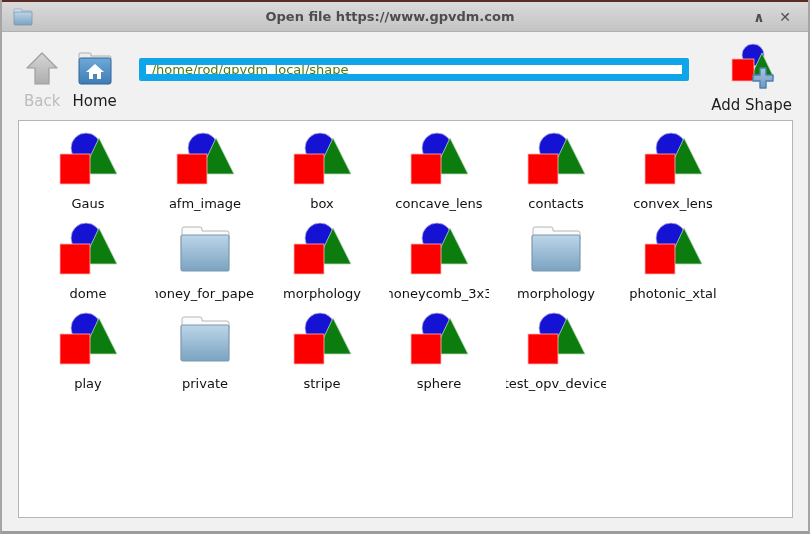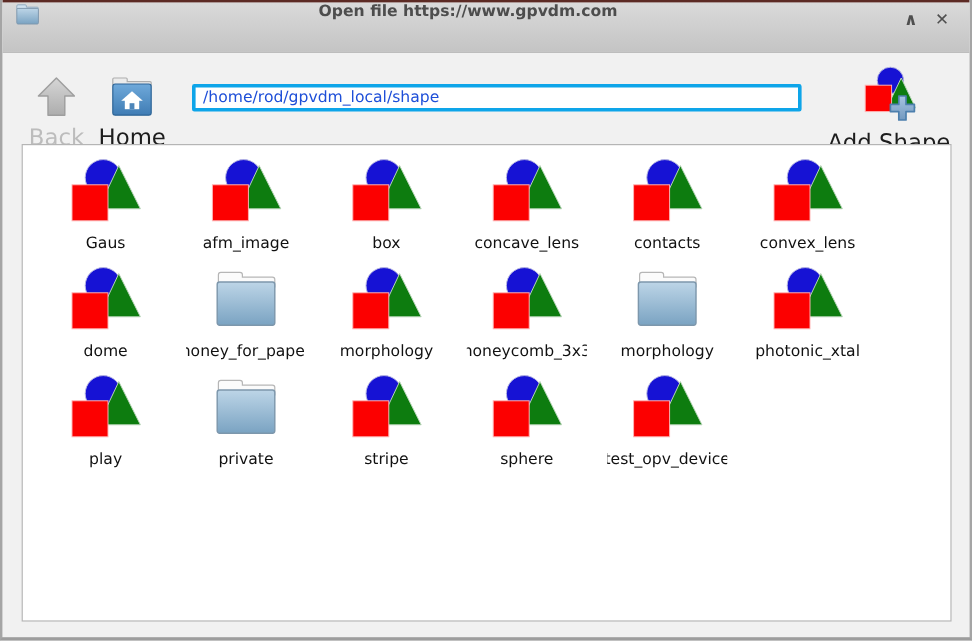--- a/index.html
+++ b/index.html
@@ -9,25 +9,25 @@
     width:810px; height:534px;
     background:#f1f1f1;
     border:2px solid #a5a5a5;
     border-top:none;
     border-bottom:3px solid #9d9d9d;
     font-family:"DejaVu Sans","Liberation Sans",sans-serif;
     overflow:hidden;
   }
   
   .titlebar {
-    height:44px;
+    height:32px;
     border-top:2px solid #5c2a24;
     background:linear-gradient(#dadada,#c4c4c4);
     border-bottom:1px solid #b0b0b0;
-    display:flex; align-items:flex-start;
+    display:flex; align-items:center;
     padding:0 10px;
   }
   .tb-icon { width:22px; height:20px; flex:0 0 auto; }
   .tb-title {
     flex:1; text-align:center;
     font-size:13px; font-weight:bold; color:#4d4d4d;
     white-space:nowrap; overflow:hidden;
   }
   .tb-btn {
     width:26px; text-align:center;
@@ -38,29 +38,29 @@
   .toolbar {
     display:flex; align-items:flex-start;
     padding:10px 14px 0 22px;
     height:82px;
   }
   .tool-btn {
     display:flex; flex-direction:column; align-items:center;
     margin-right:12px;
   }
   .tool-btn .ico { height:46px; display:flex; align-items:flex-end; justify-content:center; }
-  .tool-label { font-size:19px; color:#1d1d1d; margin-top:4px; white-space:nowrap; }
+  .tool-label { font-size:15px; color:#1d1d1d; margin-top:4px; white-space:nowrap; }
   .tool-btn.disabled .tool-label { color:#bcbcbc; }
   .path-input {
     flex:1; height:23px;
     margin:16px 22px 0 10px;
-    border:3px solid #0ea5e9; border-radius:2px;
+    border:7px solid #0ea5e9; border-radius:2px;
     padding:0 6px;
     font-family:"DejaVu Sans","Liberation Sans",sans-serif;
-    font-size:13px; color:#1d4ed8;
+    font-size:13px; color:#4d7c0f;
     background:#ffffff;
     outline:none;
   }
   .add-shape { margin-right:2px;justify-content:space-between; }
   .add-shape .ico { height:50px; }
   
   .filepanel {
     position:absolute; left:16px; right:15px; top:120px; bottom:13px;
     background:#ffffff;
     border:1px solid #b5b5b5;

